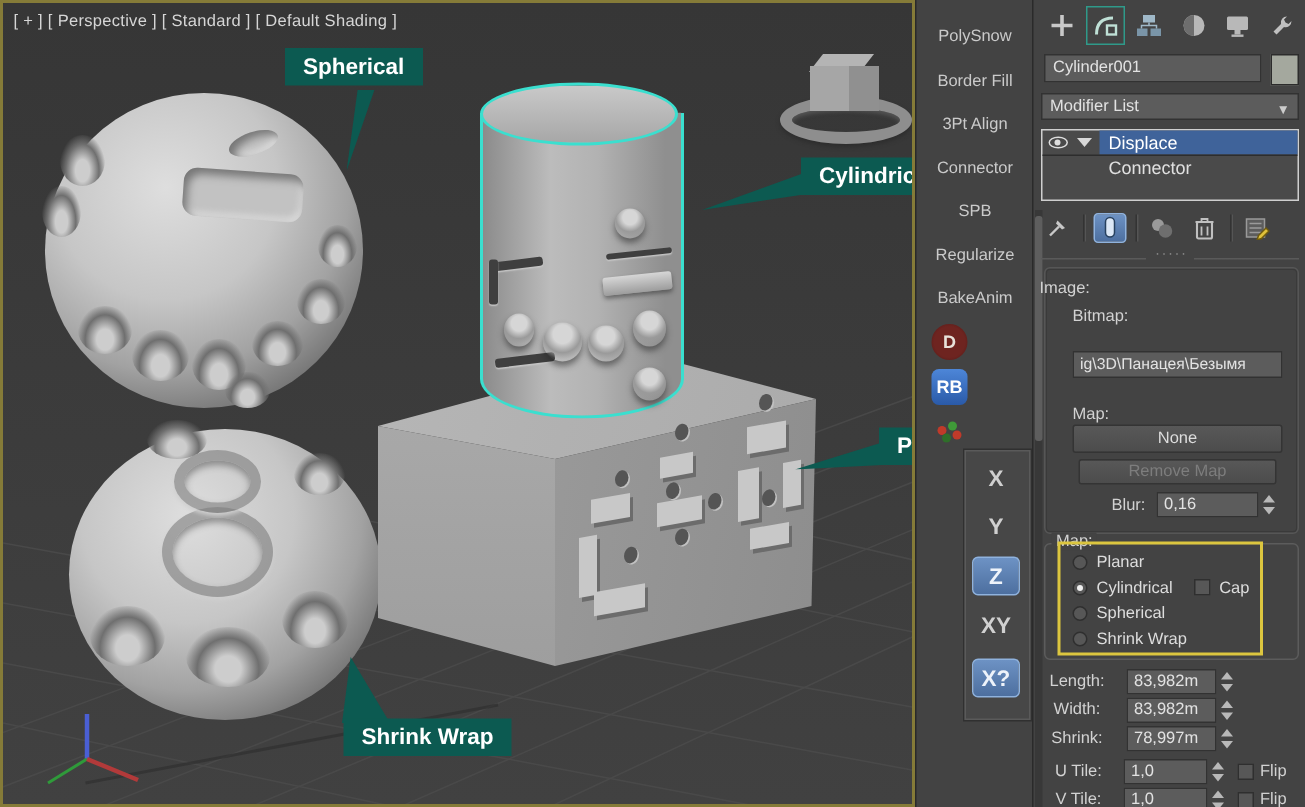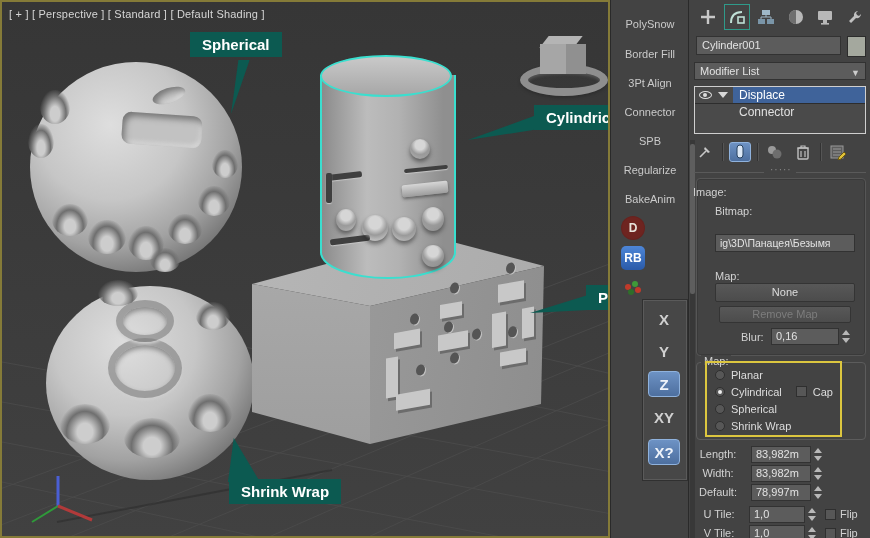--- a/index.html
+++ b/index.html
@@ -415,21 +415,21 @@
       <span class="dim-label" style="left:0;width:58px;">Length:</span>
       <div class="field spin-field" style="left:62px;top:0;width:60px;">83,982m</div>
       <div class="spinner" style="left:124px;top:0;"></div>
     </div>
     <div class="dim-row" style="top:465px;">
       <span class="dim-label" style="left:0;width:58px;">Width:</span>
       <div class="field spin-field" style="left:62px;top:0;width:60px;">83,982m</div>
       <div class="spinner" style="left:124px;top:0;"></div>
     </div>
     <div class="dim-row" style="top:484px;">
-      <span class="dim-label" style="left:0;width:58px;">Default:</span>
+      <span class="dim-label" style="left:0;width:58px;">Shrink:</span>
       <div class="field spin-field" style="left:62px;top:0;width:60px;">78,997m</div>
       <div class="spinner" style="left:124px;top:0;"></div>
     </div>
 
     <div class="dim-row" style="top:506px;text-decoration:underline;">
       <span class="dim-label" style="left:4px;width:52px;">U Tile:</span>
       <div class="field spin-field" style="left:60px;top:0;width:56px;">1,0</div>
       <div class="spinner" style="left:118px;top:0;"></div>
       <span class="checkbox" style="position:absolute;left:136px;top:3px;"></span>
       <span style="position:absolute;left:151px;top:2px;">Flip</span>

